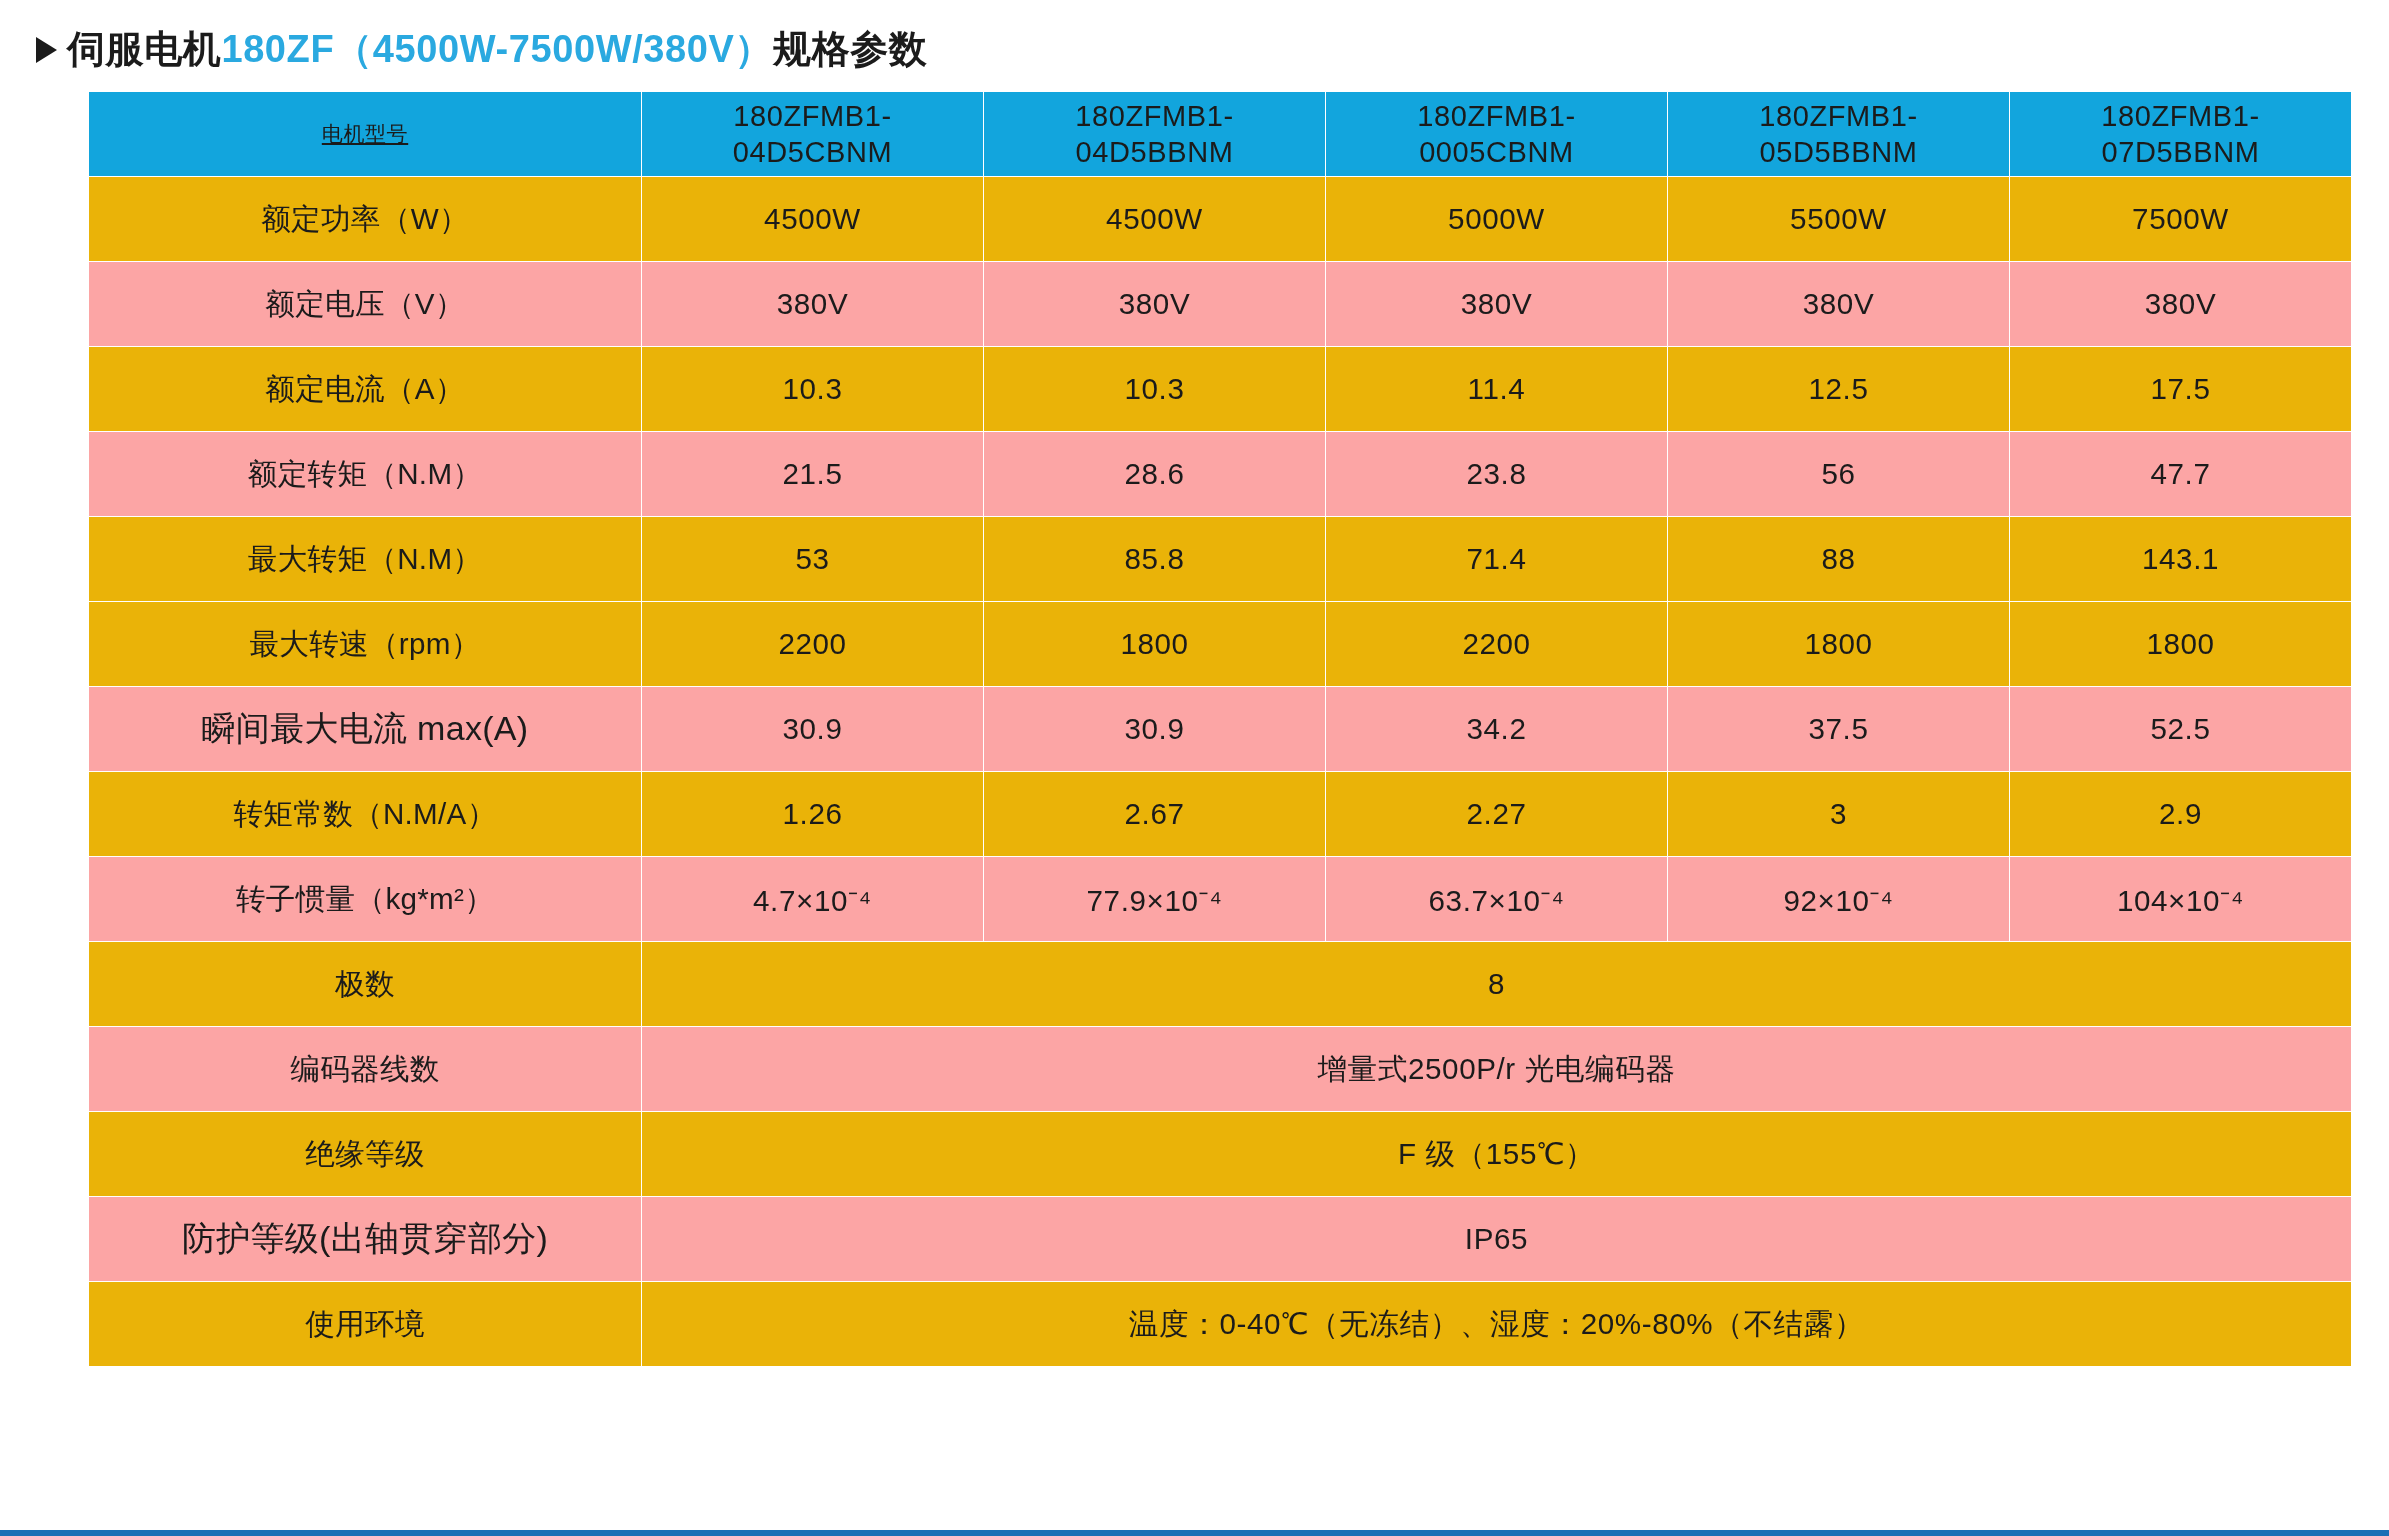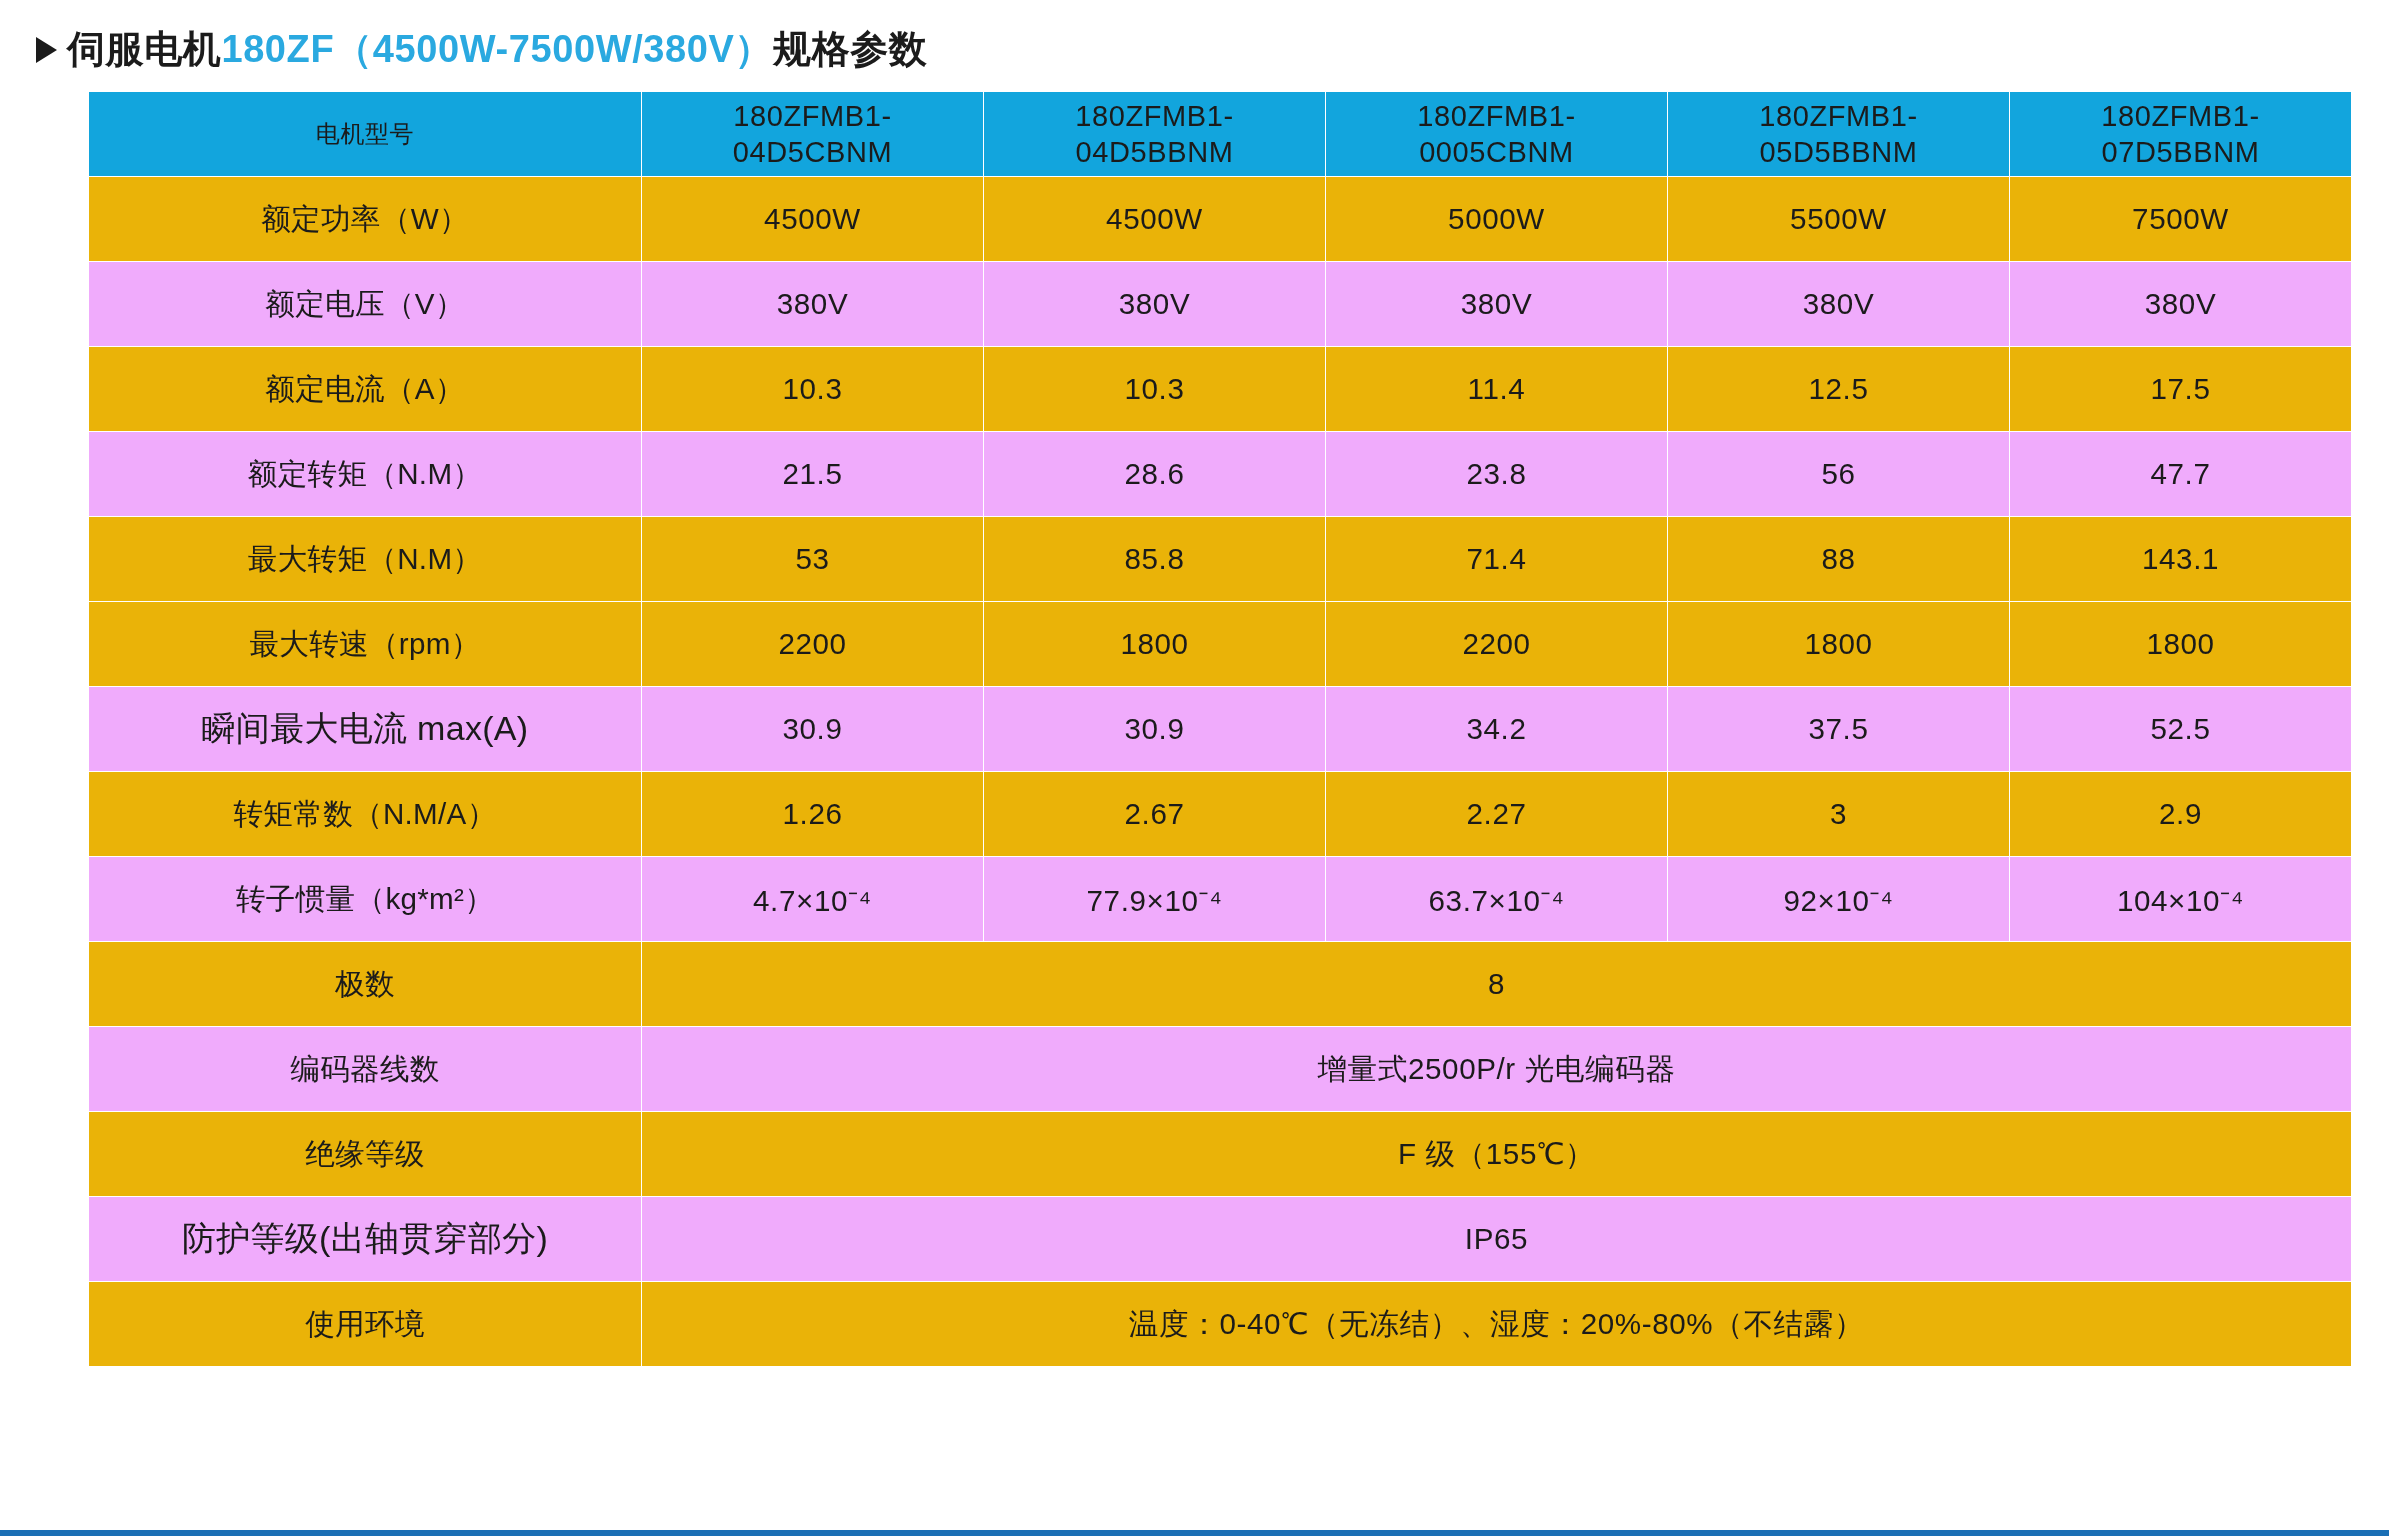--- a/index.html
+++ b/index.html
@@ -67,24 +67,25 @@
   col.c-val { width: 342px; }
 
   thead th {
     background: #12a5dd;
     color: #ffffff;
     font-size: 29.6px;
     height: 130px;
     line-height: 1.25;
   }
   thead th.head-label {
-    font-size: 24px;
+    font-size: 21px;
+    text-decoration: underline;
   }
   tbody tr.odd td { background: #eab308; }
-  tbody tr.even td { background: #f0abfc; }
+  tbody tr.even td { background: #fca5a5; }
   tbody td.label {
     font-size: 29.6px;
     letter-spacing: 0.3px;
   }
   tbody td.small-label {
     font-size: 34px;
   }
   tbody td.value {
     font-size: 29.6px;
   }

